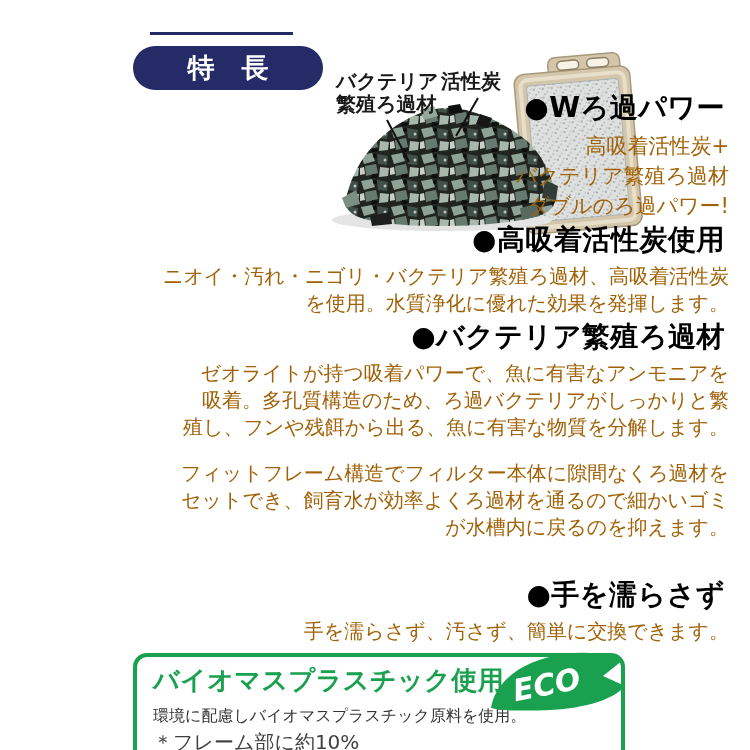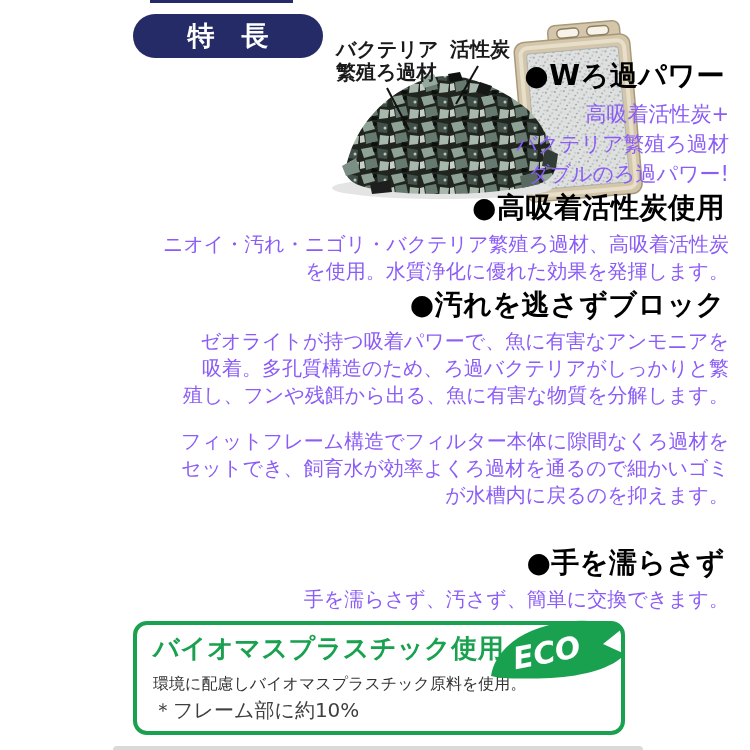--- a/index.html
+++ b/index.html
@@ -2,58 +2,58 @@
 <html><head>
 <meta charset="utf-8">
 <style>
   html,body{margin:0;padding:0;}
   body{
     width:750px;height:750px;position:relative;background:#ffffff;
     font-family:"DejaVu Sans","Liberation Sans",sans-serif;
     overflow:hidden;
     -webkit-font-smoothing:antialiased;
   }
-  .abs{position:absolute;}
+  .abs{position:absolute;margin-top:32px;}
 
   
   .top-sliver{left:150px;top:0;width:143px;height:3px;background:#252b66;}
 
   
   .feature-badge{
     left:133px;top:14px;width:190px;height:44px;border-radius:22px;
     background:#252b66;color:#ffffff;font-weight:700;font-size:27px;
     display:flex;align-items:center;justify-content:center;
   }
 
   
   .section{left:125px;width:600px;text-align:right;}
   .section h2{
     margin:0;font-size:28px;font-weight:700;color:#000000;line-height:1.15;
     letter-spacing:0.5px;white-space:nowrap;
   }
   .section .body{
-    margin:7px 0 0 0;padding-left:24px;font-size:20px;color:#8b5cf6;
+    margin:7px 0 0 0;padding-left:24px;font-size:20px;color:#a16207;
     line-height:27px;white-space:pre-line;width:580px;
   }
   .section .body.wide-space{line-height:30px;font-size:21px;}
 
   .s1{top:60px;}
   .s2{top:192px;}
   .s3{top:289px;}
   .s4{top:421px;}
   .s5{top:547px;}
 
   
   .figure{left:330px;top:16px;width:316px;height:196px;}
   .fig-label{
     position:absolute;font-size:20px;font-weight:700;color:#1a1a1a;
     line-height:1.15;white-space:pre-line;
   }
   .fig-label.bacteria{left:6px;top:22px;}
-  .fig-label.carbon{left:120px;top:22px;}
+  .fig-label.carbon{left:111px;top:22px;}
 
   
   .eco-box{
     left:133px;top:621px;width:492px;height:114px;box-sizing:border-box;
     border:4px solid #1aa14f;border-radius:14px;background:#ffffff;
     padding:8px 14px 0 16px;
   }
   .eco-heading{
     margin:0;font-size:26px;font-weight:700;color:#1aa14f;line-height:1.2;
     white-space:nowrap;letter-spacing:0.5px;
@@ -138,21 +138,21 @@
 ダブルのろ過パワー!</p>
 </div>
 
 <div class="abs section s2">
   <h2>●高吸着活性炭使用</h2>
   <p class="body">ニオイ・汚れ・ニゴリ・バクテリア繁殖ろ過材、高吸着活性炭
 を使用。水質浄化に優れた効果を発揮します。</p>
 </div>
 
 <div class="abs section s3">
-  <h2>●汚れを逃さずブロック</h2>
+  <h2>●バクテリア繁殖ろ過材</h2>
   <p class="body">ゼオライトが持つ吸着パワーで、魚に有害なアンモニアを
 吸着。多孔質構造のため、ろ過バクテリアがしっかりと繁
 殖し、フンや残餌から出る、魚に有害な物質を分解します。</p>
 </div>
 
 <div class="abs section s4">
   <p class="body">フィットフレーム構造でフィルター本体に隙間なくろ過材を
 セットでき、飼育水が効率よくろ過材を通るので細かいゴミ
 が水槽内に戻るのを抑えます。</p>
 </div>

